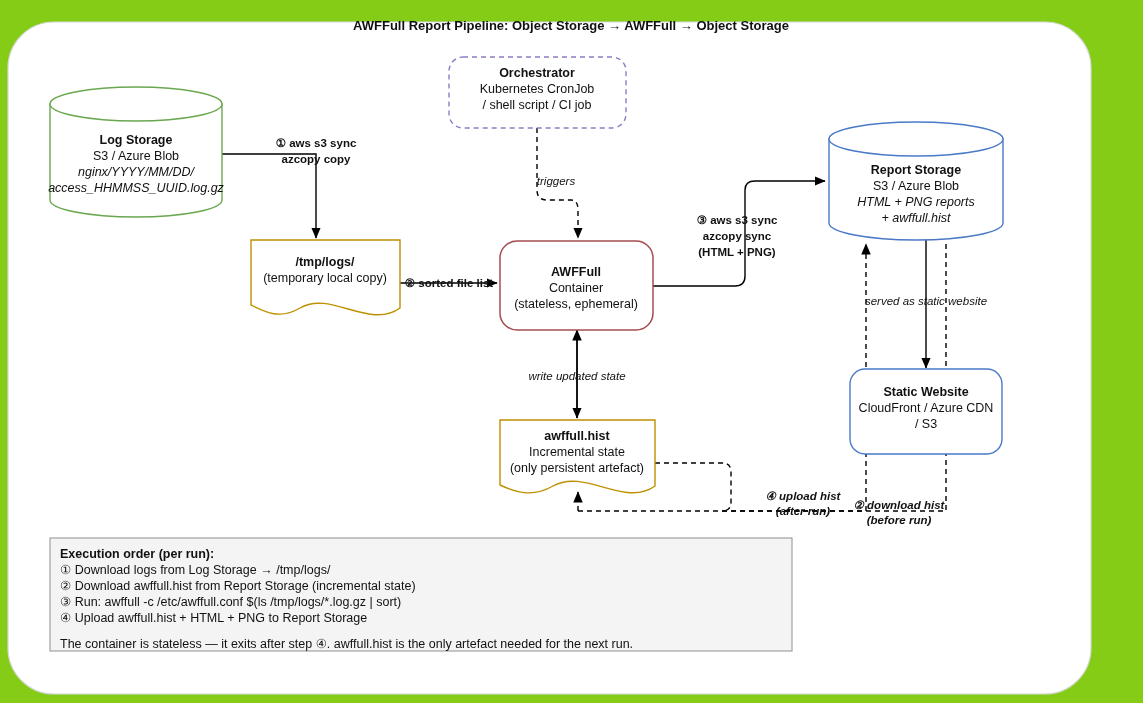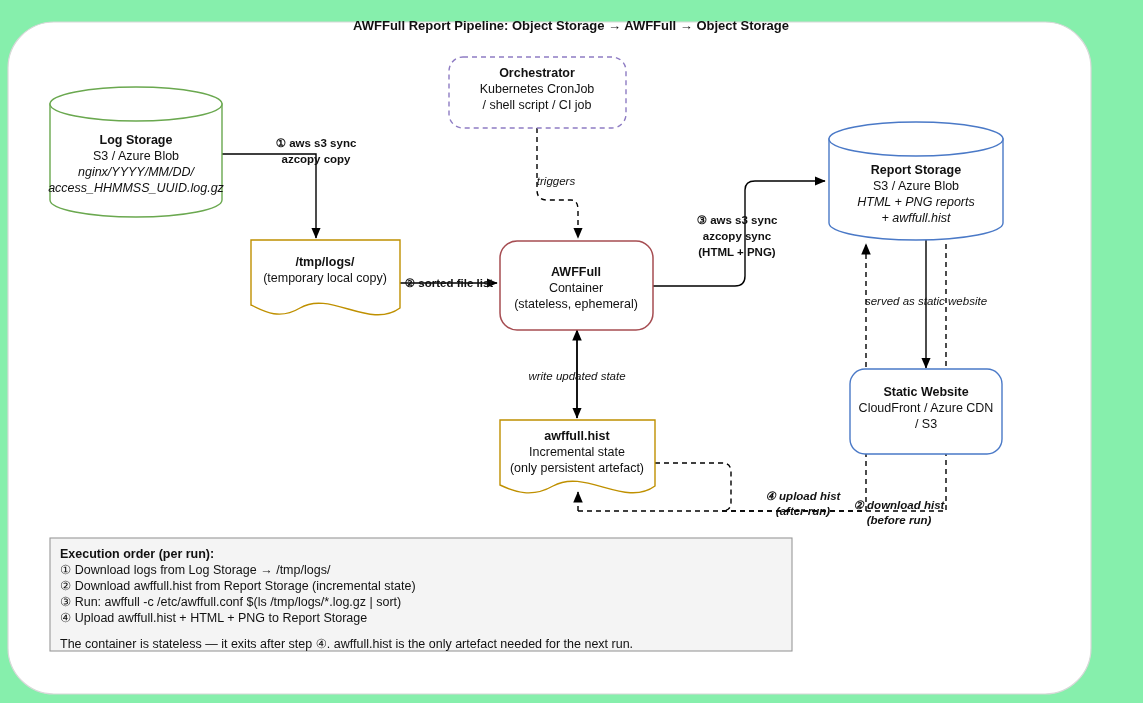--- a/index.html
+++ b/index.html
@@ -1,17 +1,17 @@
 <!DOCTYPE html>
 <html><head>
 <meta charset="utf-8">
 <style>
   html,body{margin:0;padding:0;background:#ffffff;}
   body{width:1143px;height:703px;font-family:"Liberation Sans",sans-serif;}
-  #canvas{position:relative;width:1143px;height:703px;overflow:hidden;background:#86efac;}
+  #canvas{position:relative;width:1143px;height:703px;overflow:hidden;background:#84cc16;}
   svg{position:absolute;left:0;top:0;width:1143px;height:703px;}
   .nodetext{font-family:"Liberation Sans",sans-serif;font-size:12.5px;fill:#111;text-anchor:middle;}
   .nodetext.t{font-weight:bold;}
   .nodetext.i{font-style:italic;}
   .edgelab{font-family:"Liberation Sans",sans-serif;font-size:11.5px;fill:#111;text-anchor:middle;font-weight:bold;}
   .edgelab.i{font-style:italic;font-weight:bold;}
   .edgelab.pl{font-style:italic;font-weight:normal;}
   .legtext{font-family:"Liberation Sans",sans-serif;font-size:12.5px;fill:#111;}
   .legtext.b{font-weight:bold;}
   .title{font-family:"Liberation Sans",sans-serif;font-size:13px;font-weight:bold;fill:#111;text-anchor:middle;}

